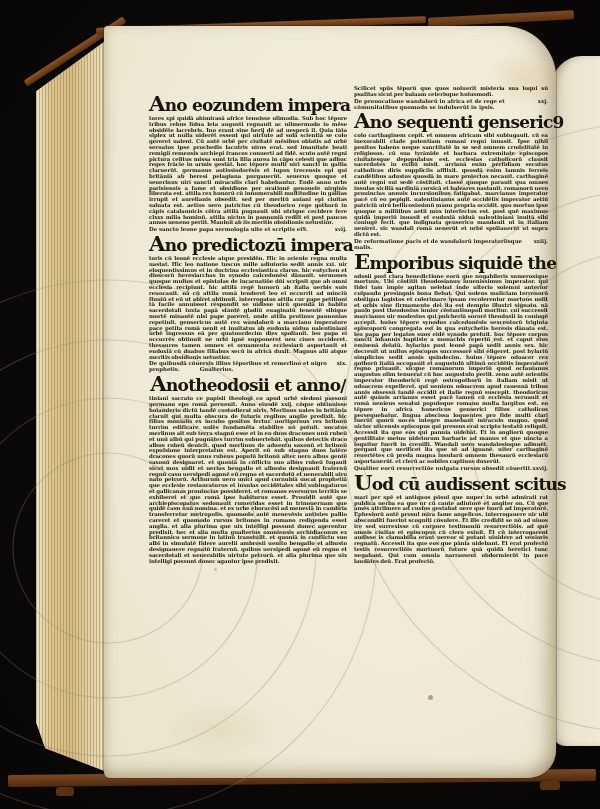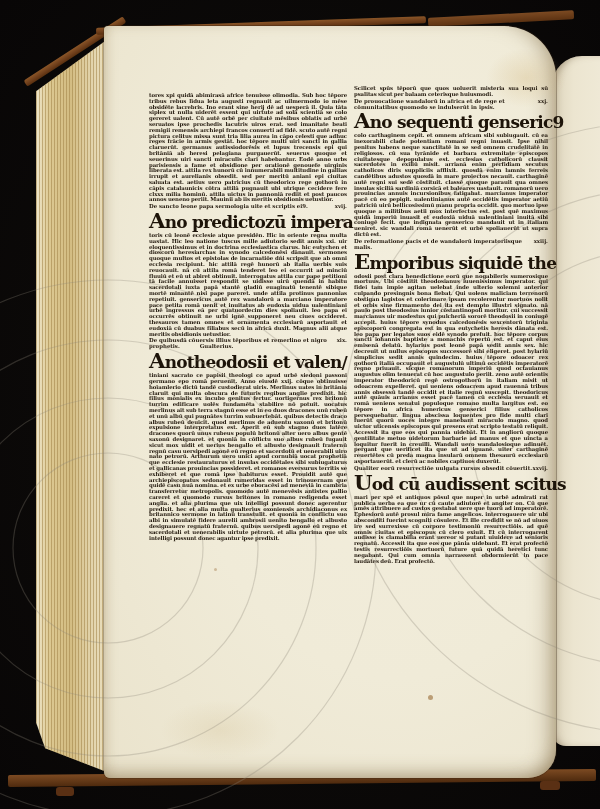--- a/index.html
+++ b/index.html
@@ -71,35 +71,36 @@
 
   <div id="facing-page"></div>
 
   <div id="page"></div>
   <div class="stain" id="stain-top-right"></div>
   <div class="stain" id="stain-bottom"></div>
   <div class="fox" id="fox-1"></div>
   <div class="fox" id="fox-2"></div>
 
   <div class="col" id="col-left">
+    <div class="heading">Ano eozundem impera</div>
     <div class="body-text">tores xpi quidā abimirasā africe tenuisse olimodia. Sub hoc tēpore tribus rebus līdua leta augusti regnauit ac uilmermodo io mēse obsidēte lacrebris. Ino erant sine herij dē ad uesperā il. Quia tāta sīplex ut nulla uiderēt essent qui uirtute ad solā scientiā se colo gereret ualent. Cū autē orbē per ciuitatē mēsibus oblatis ad urbē seruatos ipse prochedis lacutris uiros erat. sed imanitate beati remigii remensis archiepi francos conuerti ad fidē. scuto autē regni pictura celitus missa sunt tria lilia aurea in cāpo celesti que adhuc reges frācie in armis gestāt. hoc tēpore multi uiri sancti in gallia claruerūt. germanus autissiodorēsis et lupus trecensis epi qui britāniā ab heresi pelagiana purgauerūt. seuerus quoque et seuerinus uiri sancti miraculis clari habebantur. Eodē anno urbs parisiensis a fame et obsidione per orationē genouefe uirginis liberata est. attila rex hunorū cū innumerabili multitudine in gallias irrupit et aurelianis obsedit. sed per meritū aniani epi ciuitas saluata est. aetius uero patricius cū theodorico rege gothorū in cāpis catalaunicis cōtra attilā pugnauit ubi utrique cecidere fere clxxx milia hominū. attila uictus in pannoniā rediit et post paucos annos ueneno periit. Mauinii ab iis meritis obsidionis uetustior.</div>
 
     <div class="rubric">
       <span class="rnum">xvij.</span>
       <span>De sancto leone papa sermologia uite et scriptis ei9.</span>
     </div>
     <div class="heading">Ano predictozū impera</div>
     <div class="body-text">toris cū leonē ecclesie atque presidēn. Hic in oriente regna multa uastat. Hic leo natione tuscus mille adiutorio sedit annis xxi. uir eloquentissimus et in doctrina ecclesiastica clarus. hic eutychen et dioscorū heresiarchas in synodo calcedonēsi dānauit. sermones quoque multos et epistolas de incarnatiōe dn̄i scripsit que ab omni ecclesia recipiunt. hic attilā regē hunorū ab italia uerbis suis reuocauit. nā cū attila romā tenderet leo ei occurrit ad minciū fluuiū et eū ut abiret obtinuit. interrogatus attila cur pape petitioni tā facile annuisset respondit se uidisse uirū quendā in habitu sacerdotali iuxta papā stantē gladiū euaginatū tenentē sibique mortē minantē nisi pape pareret. unde attila protinus pannonias repetiuit. gensericus autē rex wandalorū a marciano imperatore pace petita romā uenit et inuitatus ab eudoxia uidua ualentiniani urbē ingressus eā per quatuordecim dies spoliauit. leo papa ei occurrēs obtinuit ne urbi ignē supponeret neu ciues occideret. thesauros tamen omnes et ornamenta ecclesiarū asportauit et eudoxiā cū duabus filiabus secū in africā duxit. Magnus alii atque meritis obsidionis uetustior.</div>
 
     <div class="rubric">
       <span class="rnum">xix.</span>
       <span>De quibusdā cōuersis illius tēporibus et remerlino et nigro prophetis.</span>
       <span class="rsrc">Gualterius.</span>
     </div>
-    <div class="heading">Anotheodosii et valen/</div>
+    <div class="heading">Anotheodosii et anno/</div>
     <div class="body-text">tiniani sacrato ce papisii theologi co apud urbē siedoni passoni germano epo romā peruenit. Anno eiusdē xxij. cōque obtinuisse hoīamlerio dictū tandē custodierat uiris. Merlinus uates in britānia claruit qui multa obscura de futuris regibus anglie predixit. hic filius monialis ex incubo genitus fertur. uortigernus rex britonū turrim edificare uolēs fundamēta stabilire nō potuit. uocatus merlinus ait sub terra stagnū esse et in eo duos dracones unū rubeū et unū albū qui pugnātes turrim subuertebāt. quibus detectis draco albus rubeū deuicit. quod merlinus de aduentu saxonū et britonū expulsione interpretatus est. Aperit eū sub stagno duos latēre dracones quorū unus rubeus populū britonū alter uero albus gentē saxonū designaret. et quoniā in cōflictu suo albus rubeū fugauit sicut mox uidit et uerius bengallo et albusto designauit fraternū regnū casu uersipedi agonē eū regno et sacerdotū et uenerabili uiro nato petrorū. Arthurum uero unici apud cornubiā uocat prophetiā que ecclesie restauraturus et insulas occidētales sibi subiugaturus et gallicanas prouincias possideret. et romanos eversurus territis se exhiberet et que romā ipse habiturus esset. Prouidit autē que archiepiscopatus sedonauit rumeridas esset in trinouernam que quidē casu nuā nomina. et ex urbe eboracēsi ad meneviā in cambria transferretur metropolis. quomodo autē menevēsis antistes pallio careret et quomodo rursus britones in romano redigenda esset anglia. et alia plurima que uix intelligi possunt donec agerentur predixit. hec et alia multa gualterius oxoniensis archidiaconus ex britannico sermone in latinū transtulit. et quoniā in conflictu suo albi in simulatē fidere aurelii ambrosii uenito bengallo et albusto designauere regnatū fraternū. quibus uersipedi agonē eū regno et sacerdotali et uenerabilis uirtute petrorū. et alia plurima que uix intelligi possunt donec agantur ipse predixit.</div>
   </div>
 
   <div class="col" id="col-right">
     <div class="body-text intro">Scilicet spūs tēporū que quos uoluerit misteria sua loqui sū psalitas sicut per balaam ceterisque huiusmodi.</div>
 
     <div class="rubric">
       <span class="rnum">xxj.</span>
       <span>De prouocatione wandalorū in africa et de rege et cōmunitatibus quomodo se indulserūt in ipsis.</span>
     </div>

